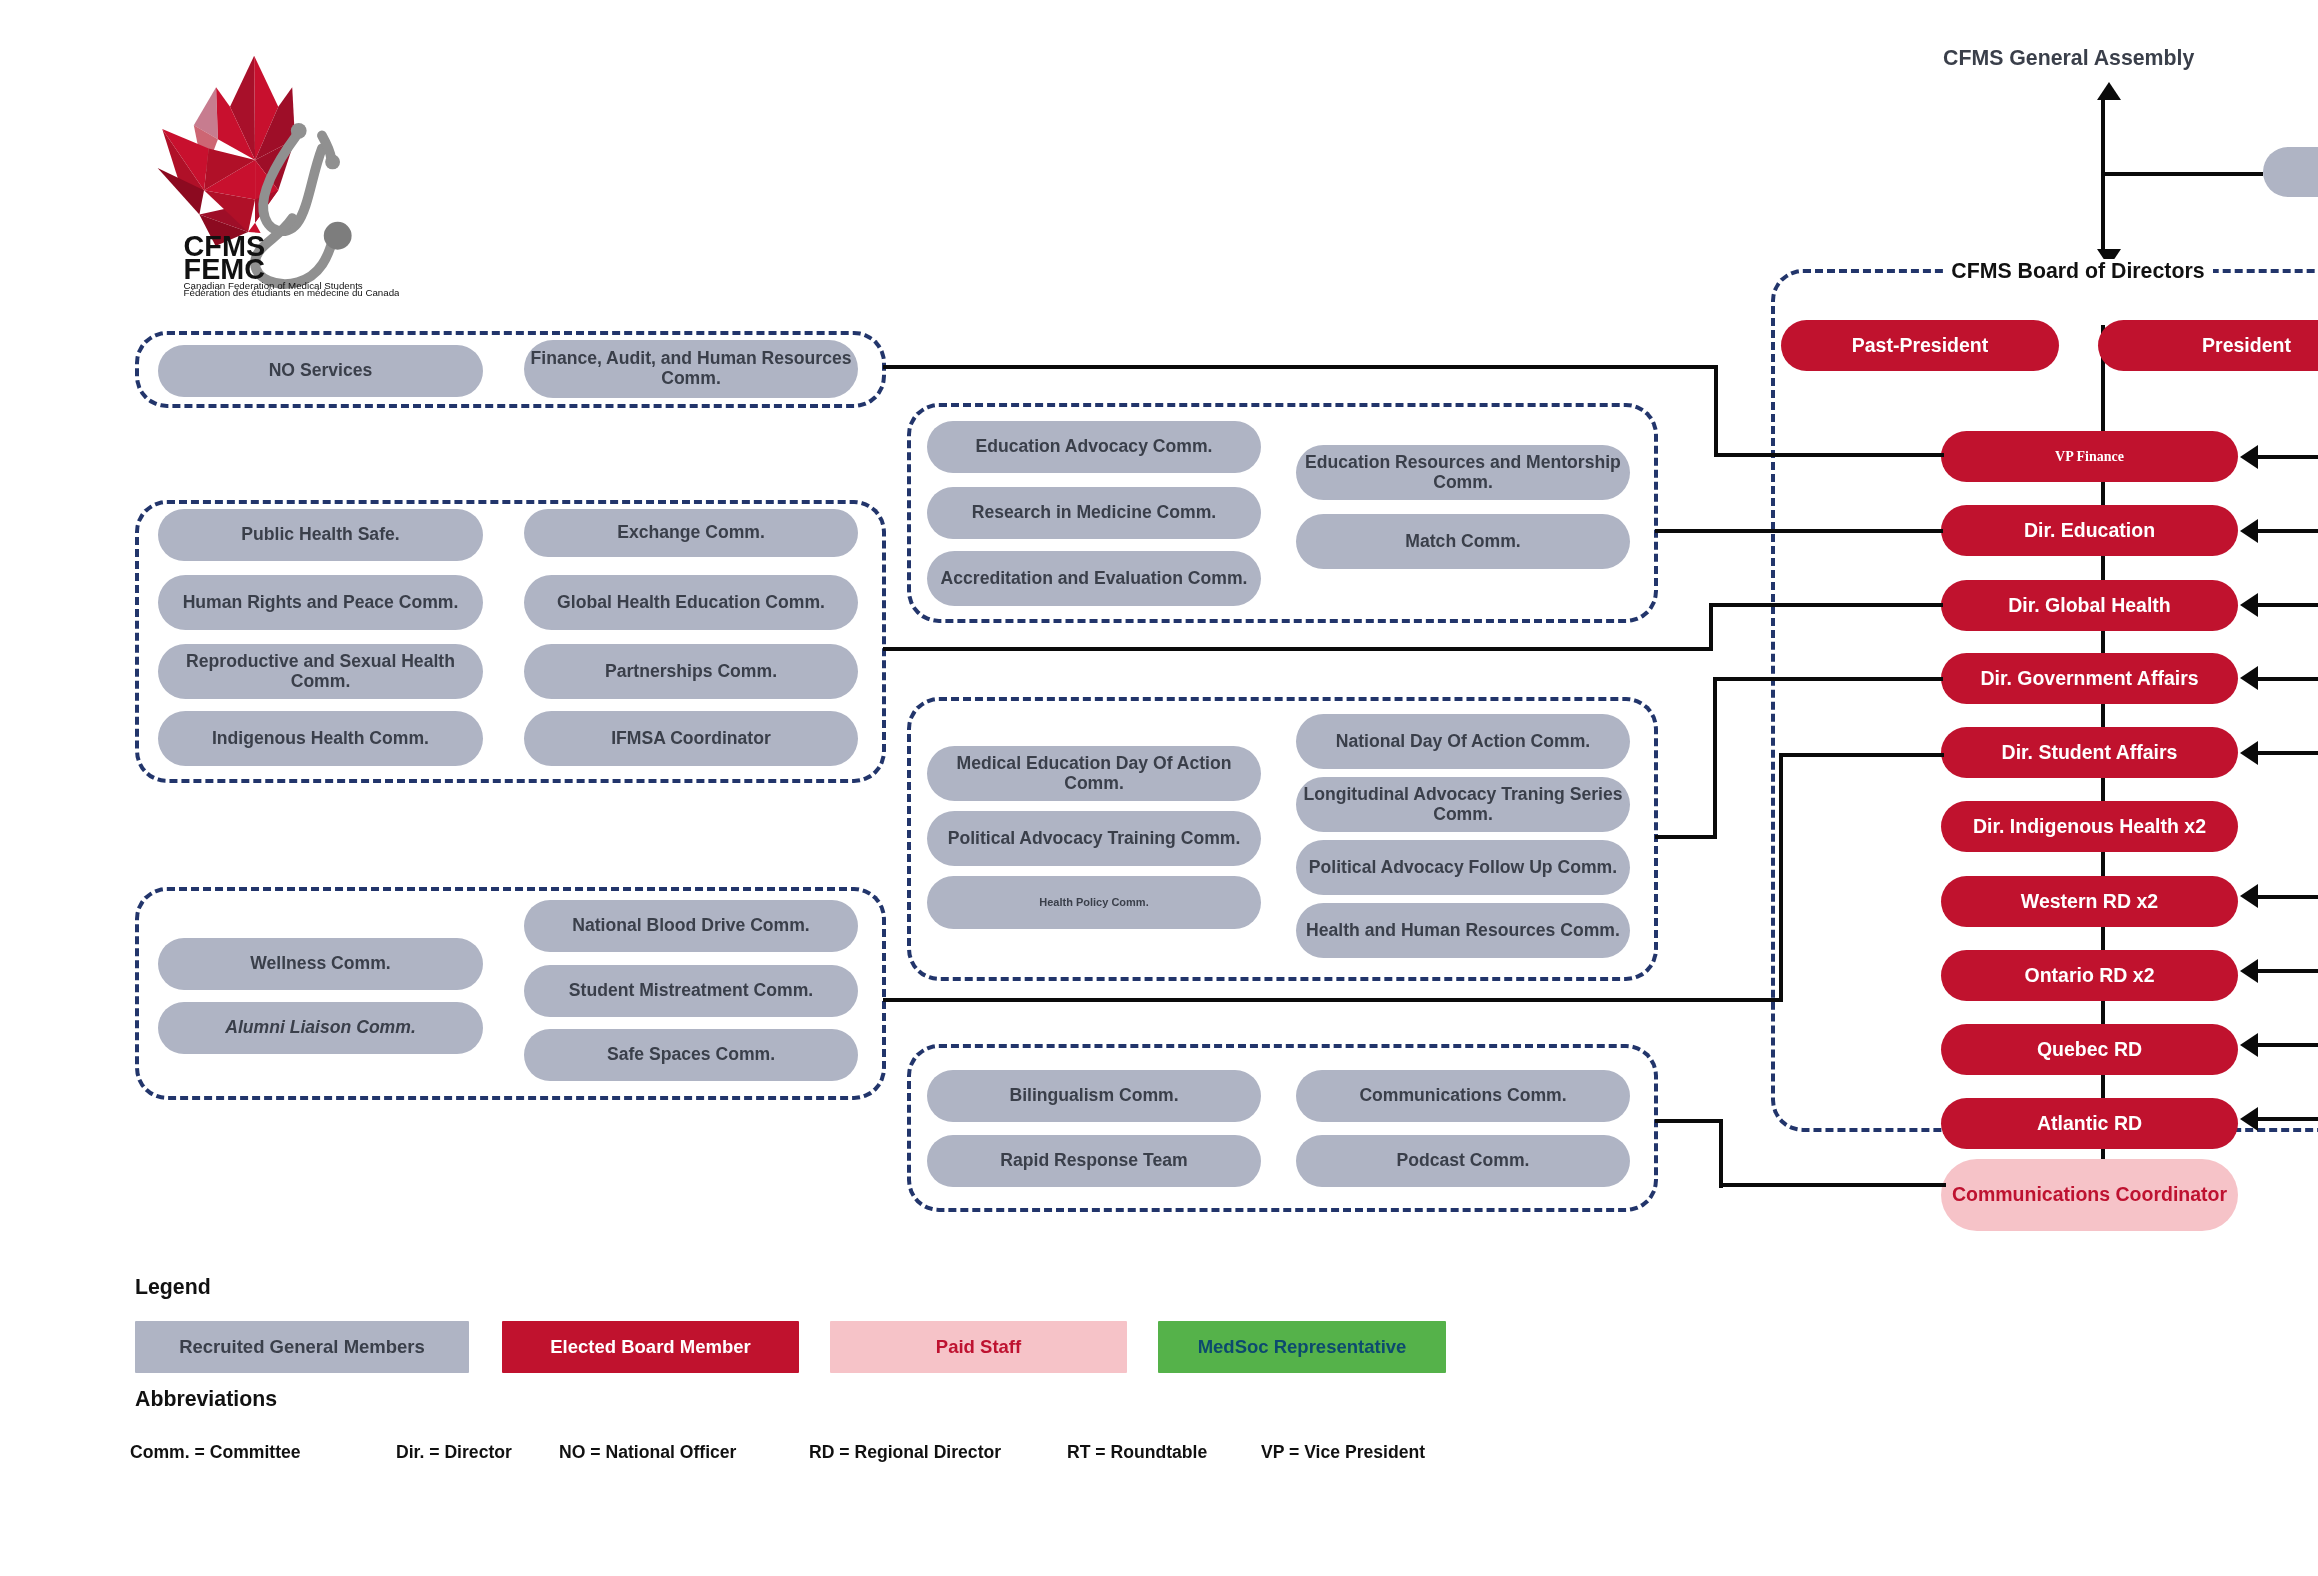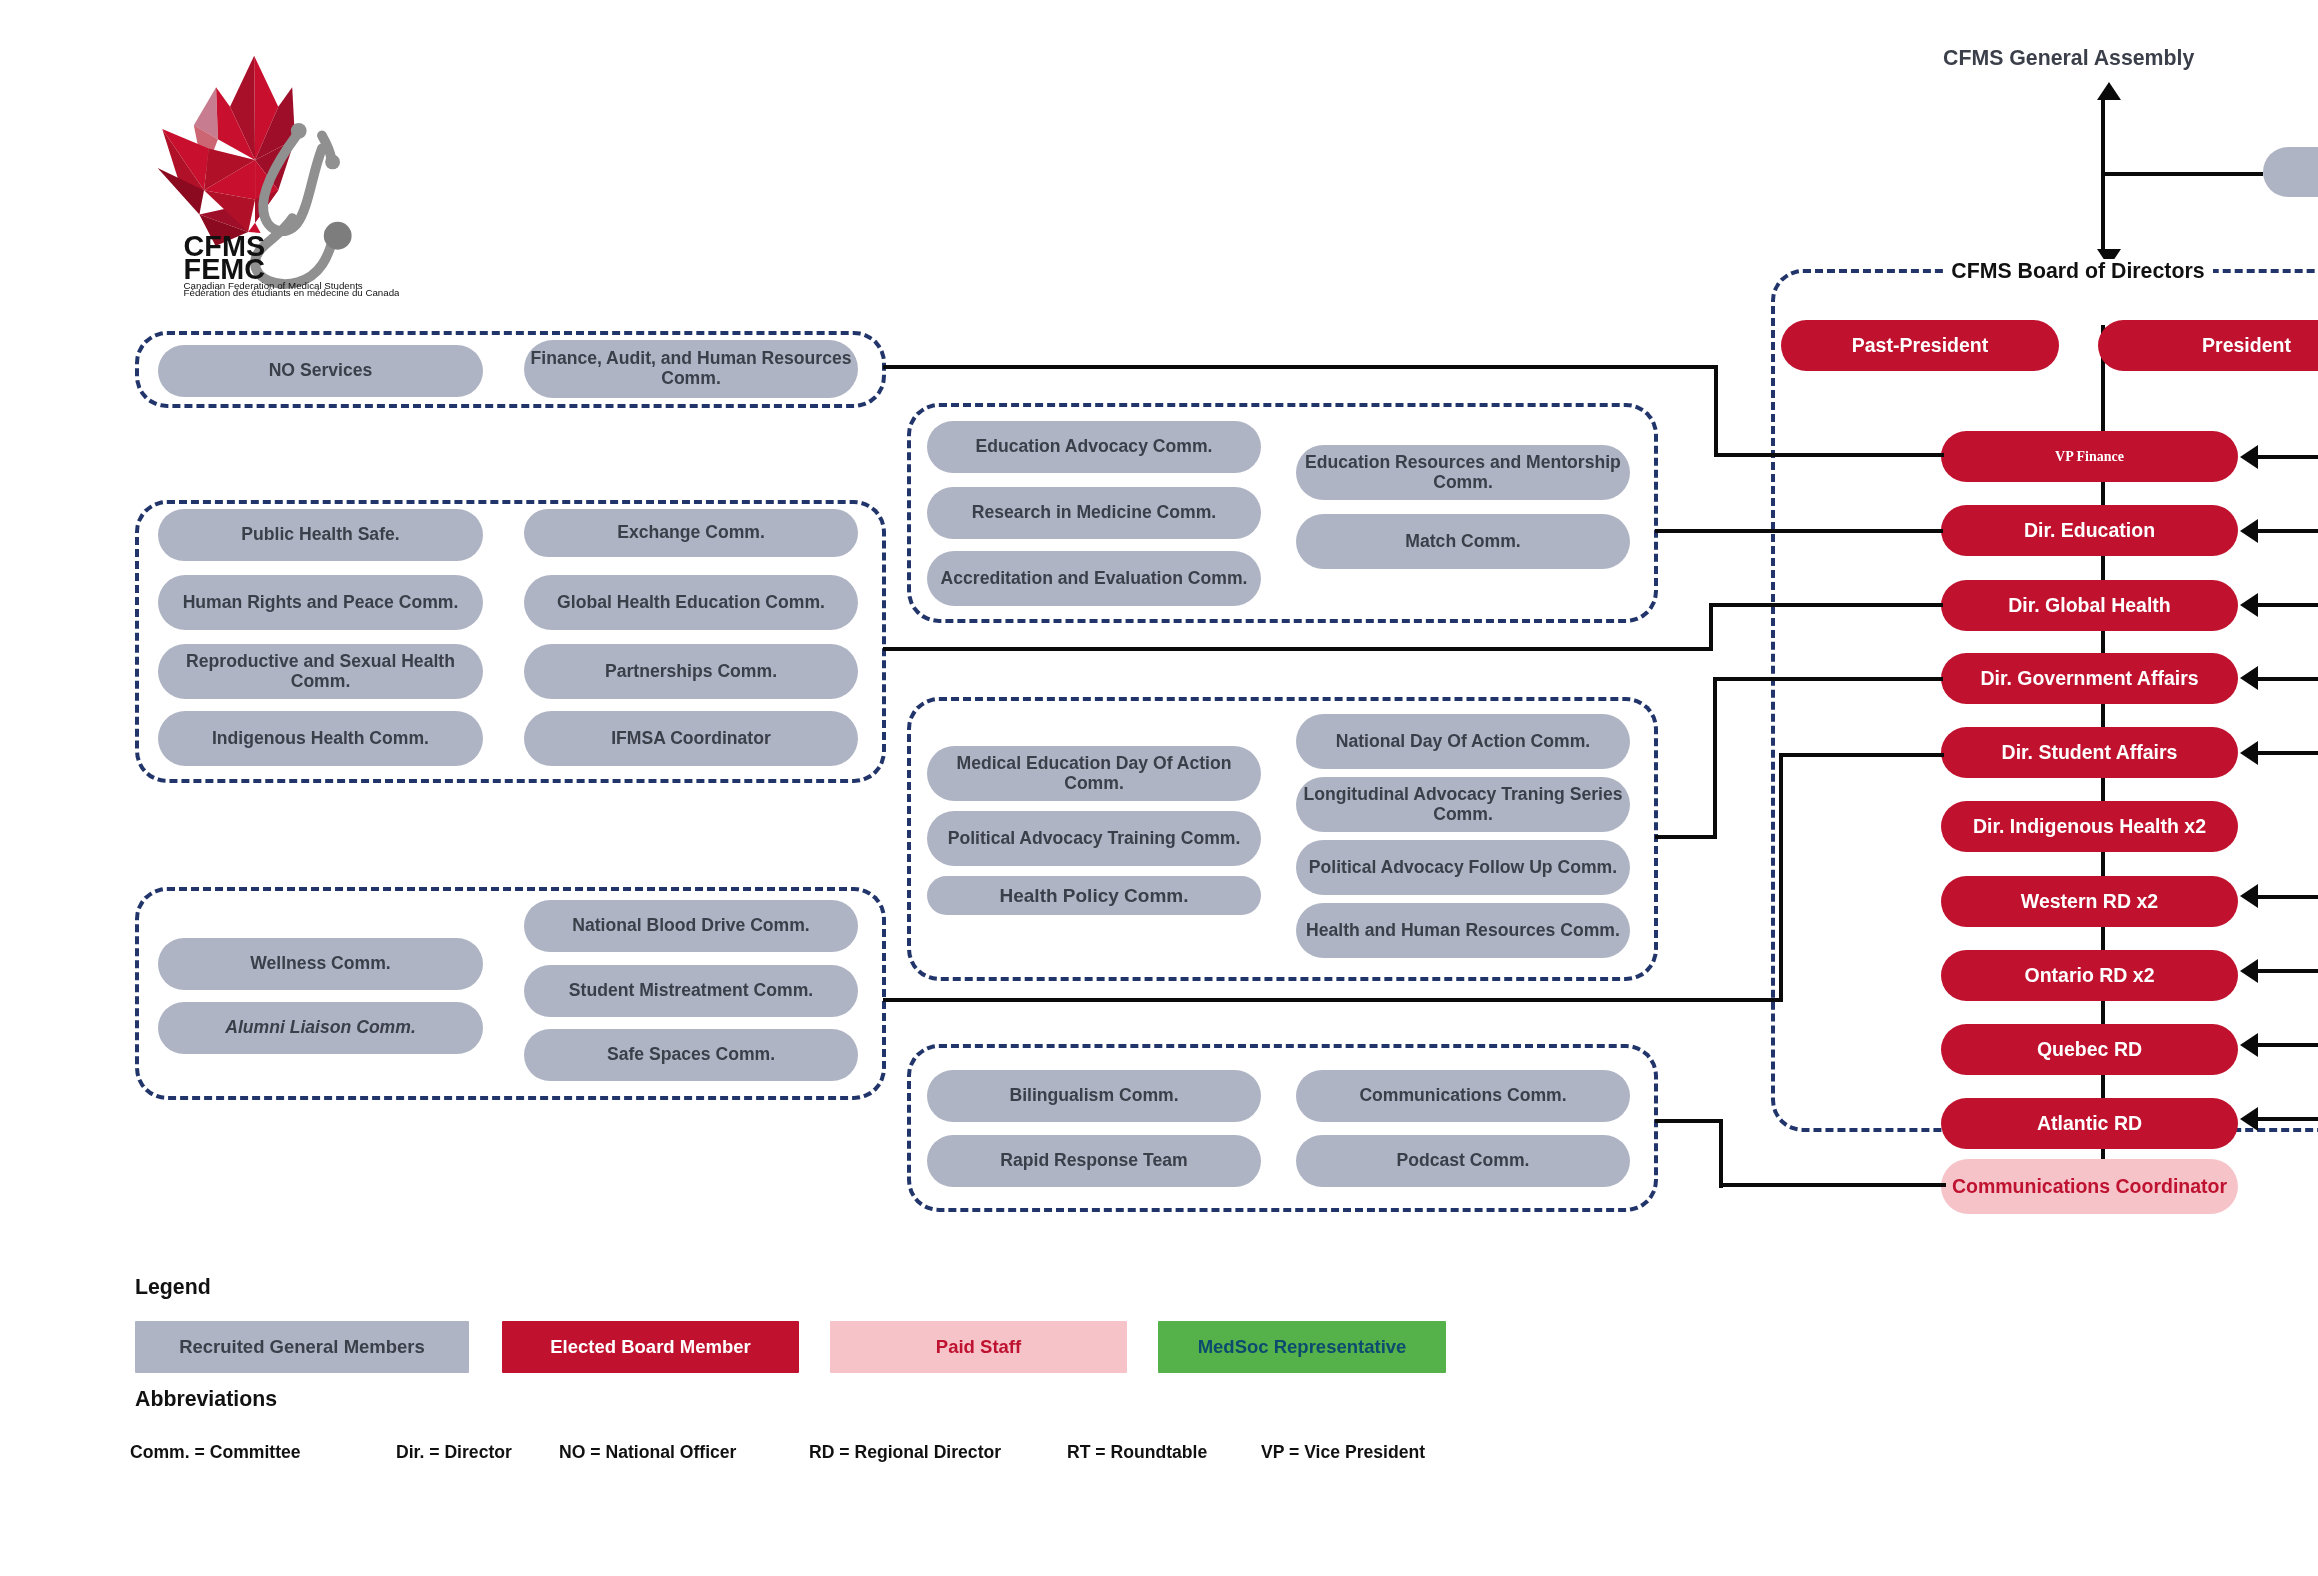--- a/index.html
+++ b/index.html
@@ -109,21 +109,21 @@
   <div class="node red" style="left:1941px;top:505px;width:297px;height:51px;font-size:19.5px;">Dir. Education</div>
   <div class="node red" style="left:1941px;top:580px;width:297px;height:51px;font-size:19.5px;">Dir. Global Health</div>
   <div class="node red" style="left:1941px;top:653px;width:297px;height:51px;font-size:19.5px;">Dir. Government Affairs</div>
   <div class="node red" style="left:1941px;top:727px;width:297px;height:51px;font-size:19.5px;">Dir. Student Affairs</div>
   <div class="node red" style="left:1941px;top:801px;width:297px;height:51px;font-size:19.5px;">Dir. Indigenous Health x2</div>
   <div class="node red" style="left:1941px;top:876px;width:297px;height:51px;font-size:19.5px;">Western RD x2</div>
   <div class="node red" style="left:1941px;top:950px;width:297px;height:51px;font-size:19.5px;">Ontario RD x2</div>
   <div class="node red" style="left:1941px;top:1024px;width:297px;height:51px;font-size:19.5px;">Quebec RD</div>
   <div class="node red" style="left:1941px;top:1098px;width:297px;height:51px;font-size:19.5px;">Atlantic RD</div>
 
-  <div class="node pink" style="left:1941px;top:1159px;width:297px;height:55px;font-size:19.5px;">Communications Coordinator</div>
+  <div class="node pink" style="left:1941px;top:1159px;width:297px;height:72px;font-size:19.5px;">Communications Coordinator</div>
 
   <div class="hline" style="left:2258px;top:455px;width:206px;"></div>
   <div class="arrow-l" style="left:2240px;top:445px;"></div>
 
   <div class="hline" style="left:2258px;top:529px;width:206px;"></div>
   <div class="arrow-l" style="left:2240px;top:519px;"></div>
 
   <div class="hline" style="left:2258px;top:603px;width:206px;"></div>
   <div class="arrow-l" style="left:2240px;top:593px;"></div>
 
@@ -184,21 +184,21 @@
   <div class="node gray" style="left:927px;top:487px;width:334px;height:52px;font-size:17.6px;">Research in Medicine Comm.</div>
   <div class="node gray" style="left:927px;top:551px;width:334px;height:55px;font-size:17.6px;">Accreditation and Evaluation Comm.</div>
   <div class="node gray" style="left:1296px;top:445px;width:334px;height:55px;font-size:17.6px;">Education Resources and Mentorship Comm.</div>
   <div class="node gray" style="left:1296px;top:514px;width:334px;height:55px;font-size:17.6px;">Match Comm.</div>
 
   <div class="hline" style="left:1655px;top:529px;width:288px;"></div>
 
   <div class="group" style="left:907px;top:697px;width:751px;height:284px;"></div>
   <div class="node gray" style="left:927px;top:746px;width:334px;height:55px;font-size:17.6px;">Medical Education Day Of Action Comm.</div>
   <div class="node gray" style="left:927px;top:811px;width:334px;height:55px;font-size:17.6px;">Political Advocacy Training Comm.</div>
-  <div class="node gray" style="left:927px;top:876px;width:334px;height:39px;font-size:19px;">Health Policy Comm.</div>
+  <div class="node gray" style="left:927px;top:876px;width:334px;height:53px;font-size:11px;">Health Policy Comm.</div>
   <div class="node gray" style="left:1296px;top:714px;width:334px;height:55px;font-size:17.6px;">National Day Of Action Comm.</div>
   <div class="node gray" style="left:1296px;top:777px;width:334px;height:55px;font-size:17.6px;">Longitudinal Advocacy Traning Series Comm.</div>
   <div class="node gray" style="left:1296px;top:840px;width:334px;height:55px;font-size:17.6px;">Political Advocacy Follow Up Comm.</div>
   <div class="node gray" style="left:1296px;top:903px;width:334px;height:55px;font-size:17.6px;">Health and Human Resources Comm.</div>
 
   <div class="hline" style="left:1655px;top:835px;width:62px;"></div>
   <div class="vline" style="left:1713px;top:677px;height:161px;"></div>
   <div class="hline" style="left:1713px;top:677px;width:230px;"></div>
 
   <div class="group" style="left:907px;top:1044px;width:751px;height:168px;"></div>

